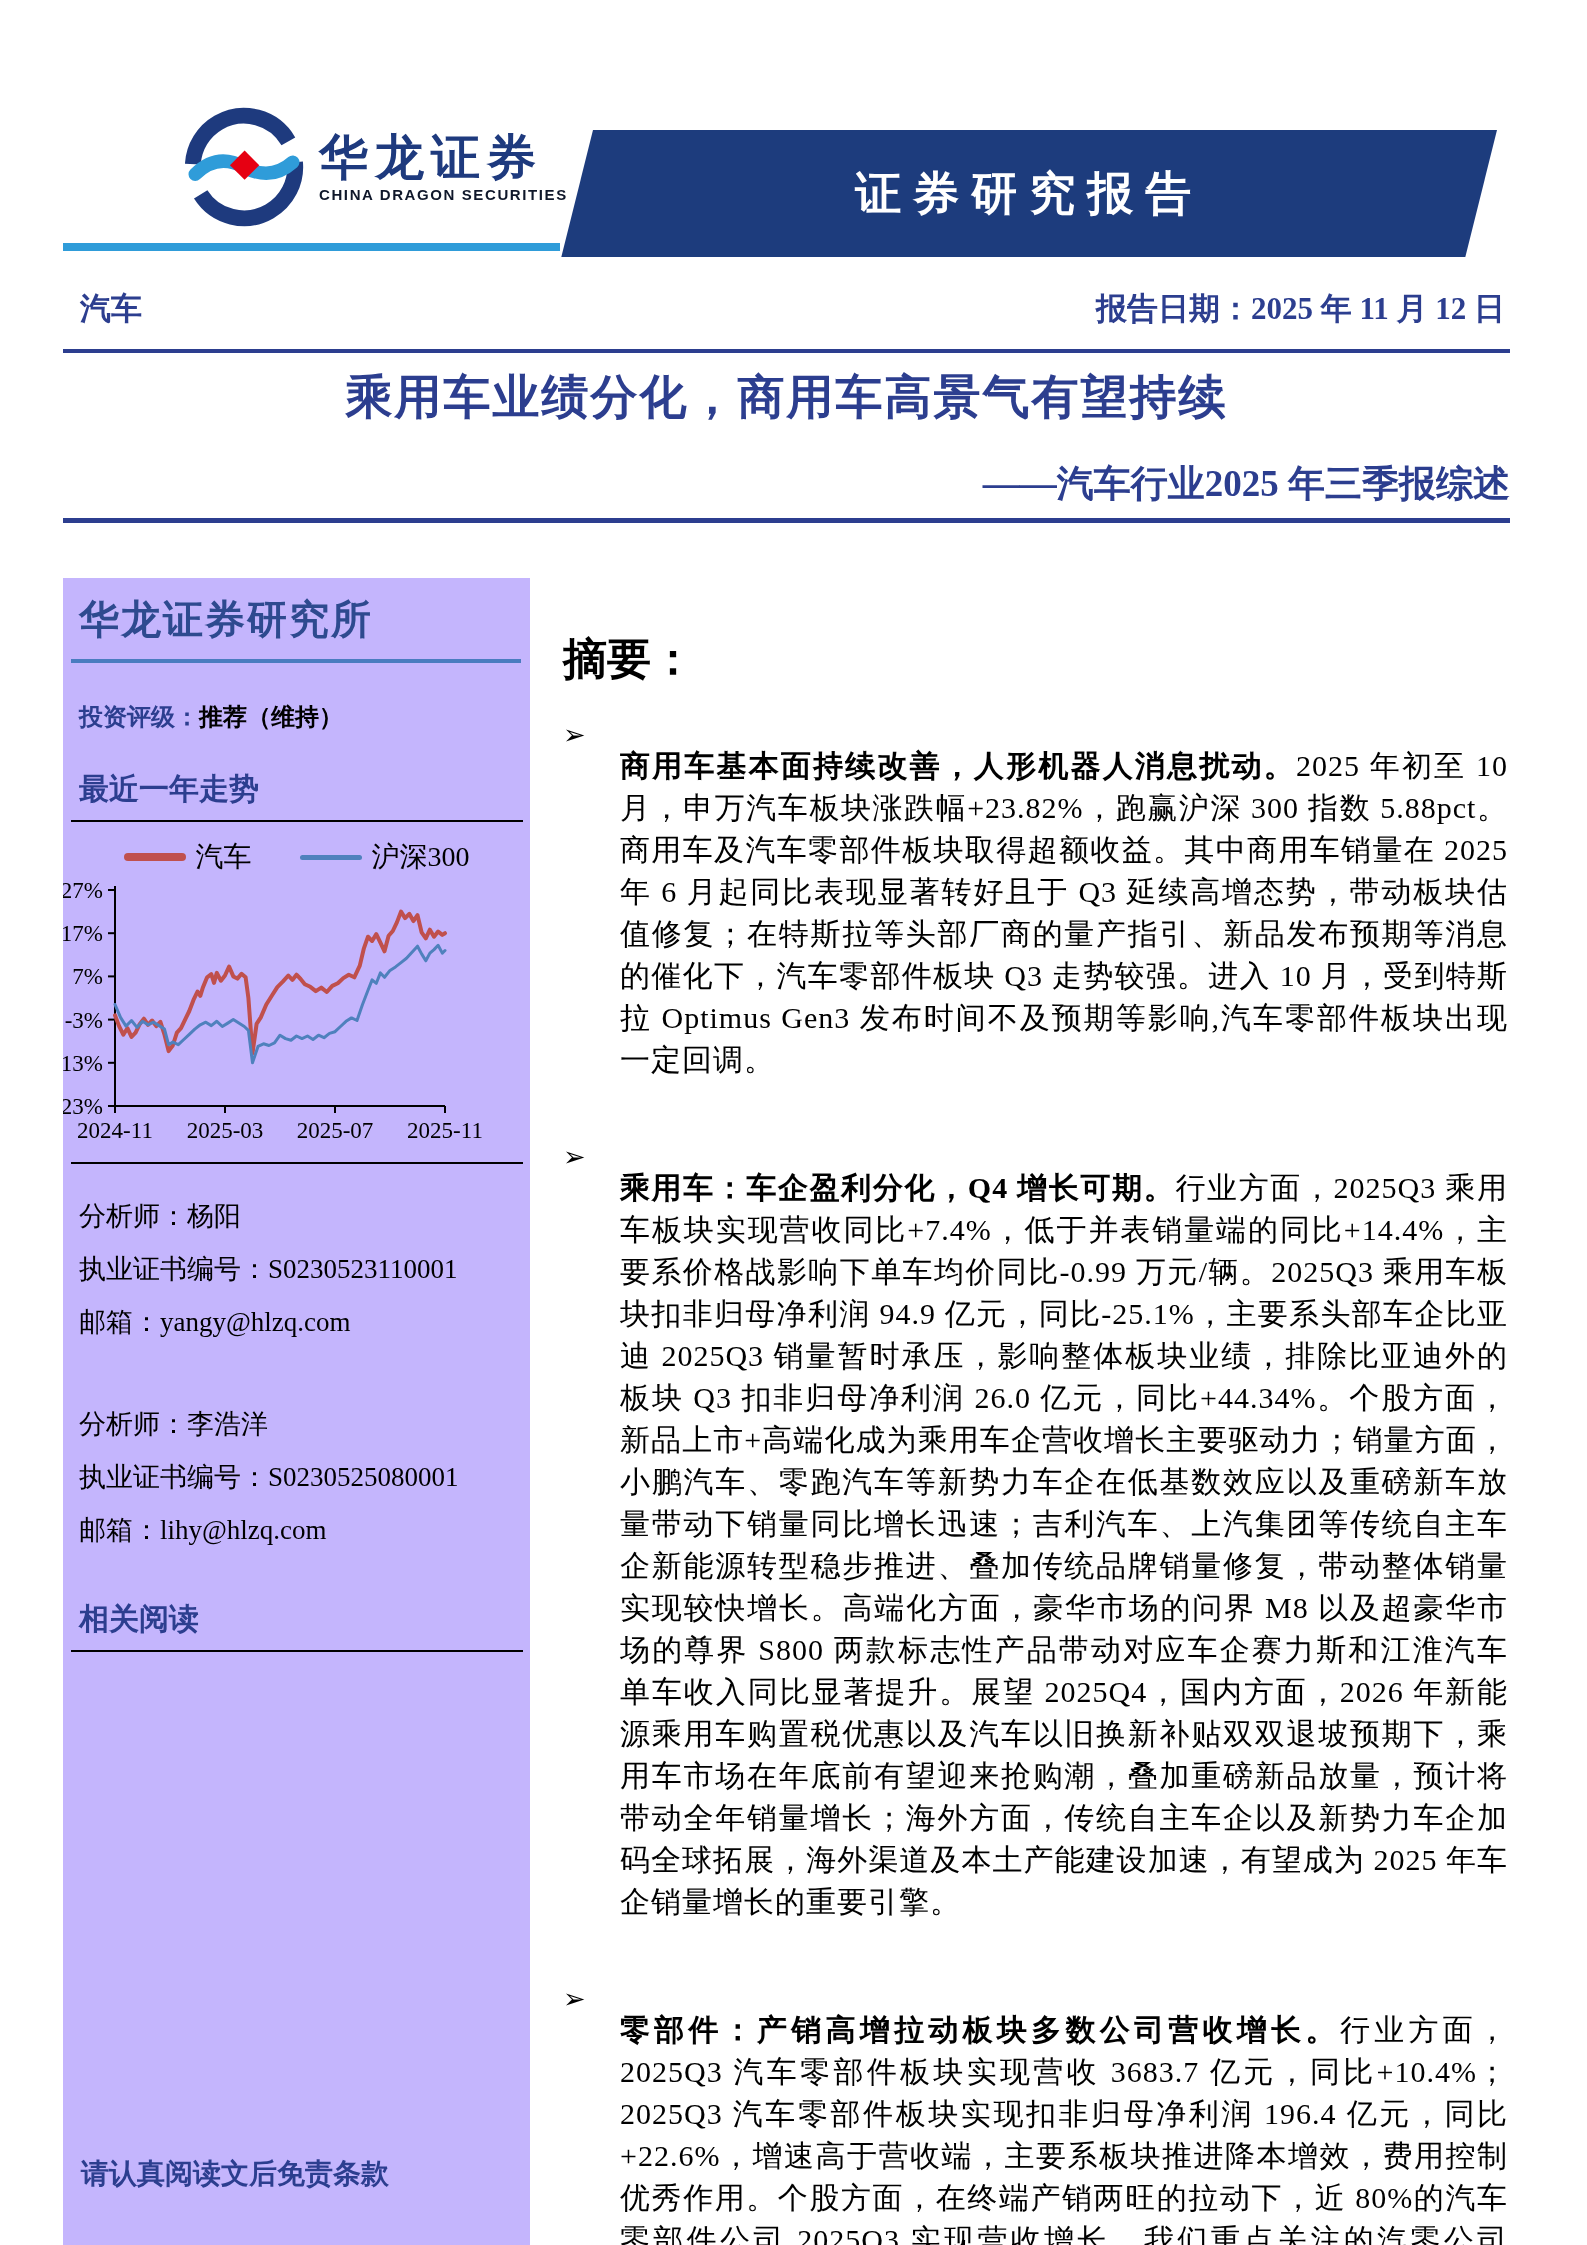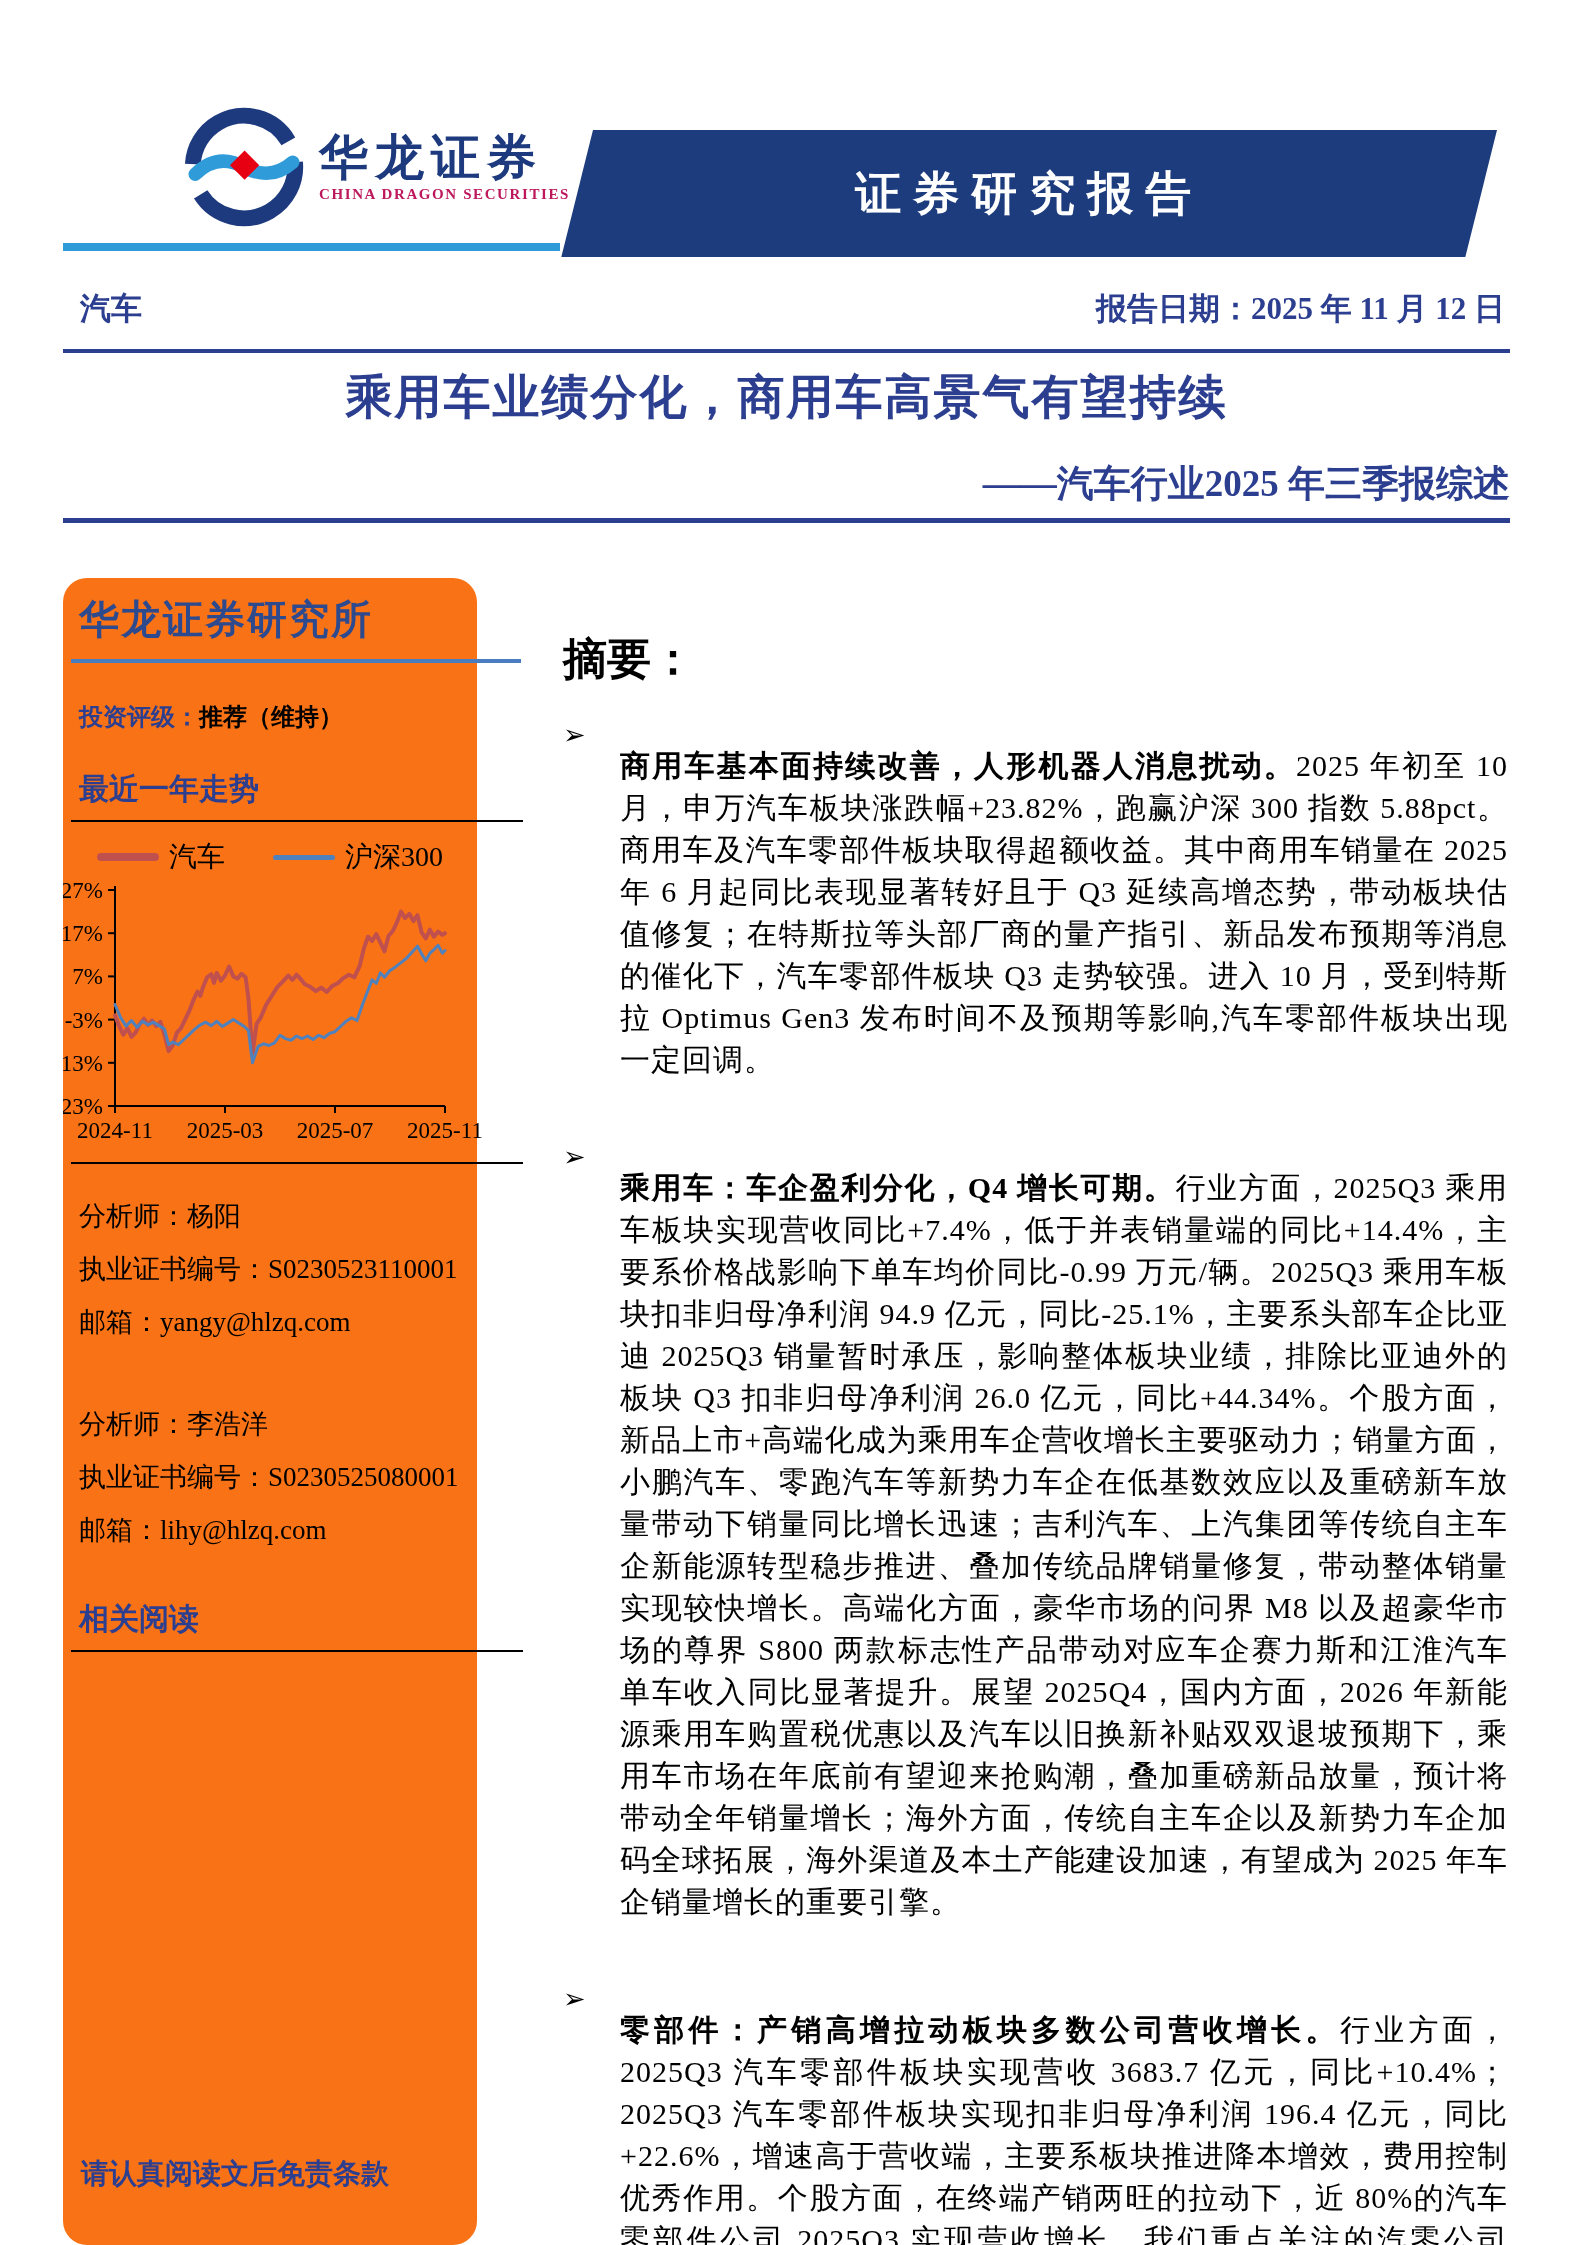--- a/index.html
+++ b/index.html
@@ -5,38 +5,38 @@
   html,body{margin:0;padding:0;background:#fff;}
   .page{position:relative;width:1587px;height:2245px;background:#ffffff;overflow:hidden;
         font-family:"Liberation Serif","DejaVu Serif",serif;color:#000;}
 
   
   .logo{position:absolute;left:183px;top:106px;display:flex;align-items:center;}
   .logo-mark{width:122px;height:122px;}
   .logo-text{margin-left:14px;}
   .logo-cn{font-family:"Liberation Sans","DejaVu Sans",sans-serif;font-weight:bold;
            font-size:49px;letter-spacing:7px;color:#1e3a7e;line-height:1.1;}
-  .logo-en{font-family:Liberation Serif, serif;font-weight:bold;
-           font-size:15px;letter-spacing:1.6px;color:#be185d;margin-top:2px;text-align:center;}
+  .logo-en{font-family:Liberation Sans, sans-serif;font-weight:bold;
+           font-size:15px;letter-spacing:1.6px;color:#0f172a;margin-top:2px;text-align:center;}
   .banner{position:absolute;left:593px;top:130px;width:904px;height:127px;background:#1d3c7d;
           transform:skewX(-14deg);transform-origin:top;}
   .banner-inner{width:100%;height:100%;transform:skewX(14deg);display:flex;align-items:center;justify-content:center;}
   .banner-text{color:#fff;font-weight:bold;font-size:46px;letter-spacing:12px;}
   .accent-line{position:absolute;left:63px;top:243px;width:497px;height:8px;background:#2f9cd9;}
 
   .industry{position:absolute;left:80px;top:288px;font-size:31px;font-weight:bold;color:#2c3e8f;}
   .report-date{position:absolute;right:82px;top:288px;font-size:31px;font-weight:bold;color:#2c3e8f;}
   .rule-1{position:absolute;left:63px;top:349px;width:1447px;height:4px;background:#2c3e8f;}
   .doc-title{position:absolute;left:63px;top:366px;width:1447px;text-align:center;
              font-size:47px;font-weight:bold;color:#2c3e8f;letter-spacing:2px;}
   .doc-subtitle{position:absolute;right:77px;top:459px;font-size:37px;font-weight:bold;color:#2c3e8f;}
   .rule-2{position:absolute;left:63px;top:518px;width:1447px;height:5px;background:#2c3e8f;}
 
   
-  .sidebar{position:absolute;left:63px;top:578px;width:414px;height:1667px;background:#f97316;border-radius:24px;}
+  .sidebar{position:absolute;left:63px;top:578px;width:467px;height:1667px;background:#c4b5fd;}
   .sb-institute{margin:0;padding:14px 16px 0 16px;font-family:"Liberation Sans","DejaVu Sans",sans-serif;
                 font-size:40px;font-weight:bold;color:#2e4a8f;letter-spacing:2px;}
   .sb-blue-rule{margin:12px 0 0 8px;width:450px;height:4px;background:#4a7cc0;}
   .sb-rating{padding:38px 16px 0 16px;font-size:24px;font-weight:bold;}
   .sb-rating .lab{color:#2c3e8f;}
   .sb-rating .val{color:#000;}
   .sb-chart-title{padding:36px 16px 0 16px;font-size:30px;font-weight:bold;color:#2c3e8f;}
   .sb-black-rule{margin:10px 0 0 8px;width:452px;height:2px;background:#000;}
   .legend{margin-top:16px;display:flex;justify-content:center;align-items:center;gap:48px;
           font-size:28px;color:#000;}

